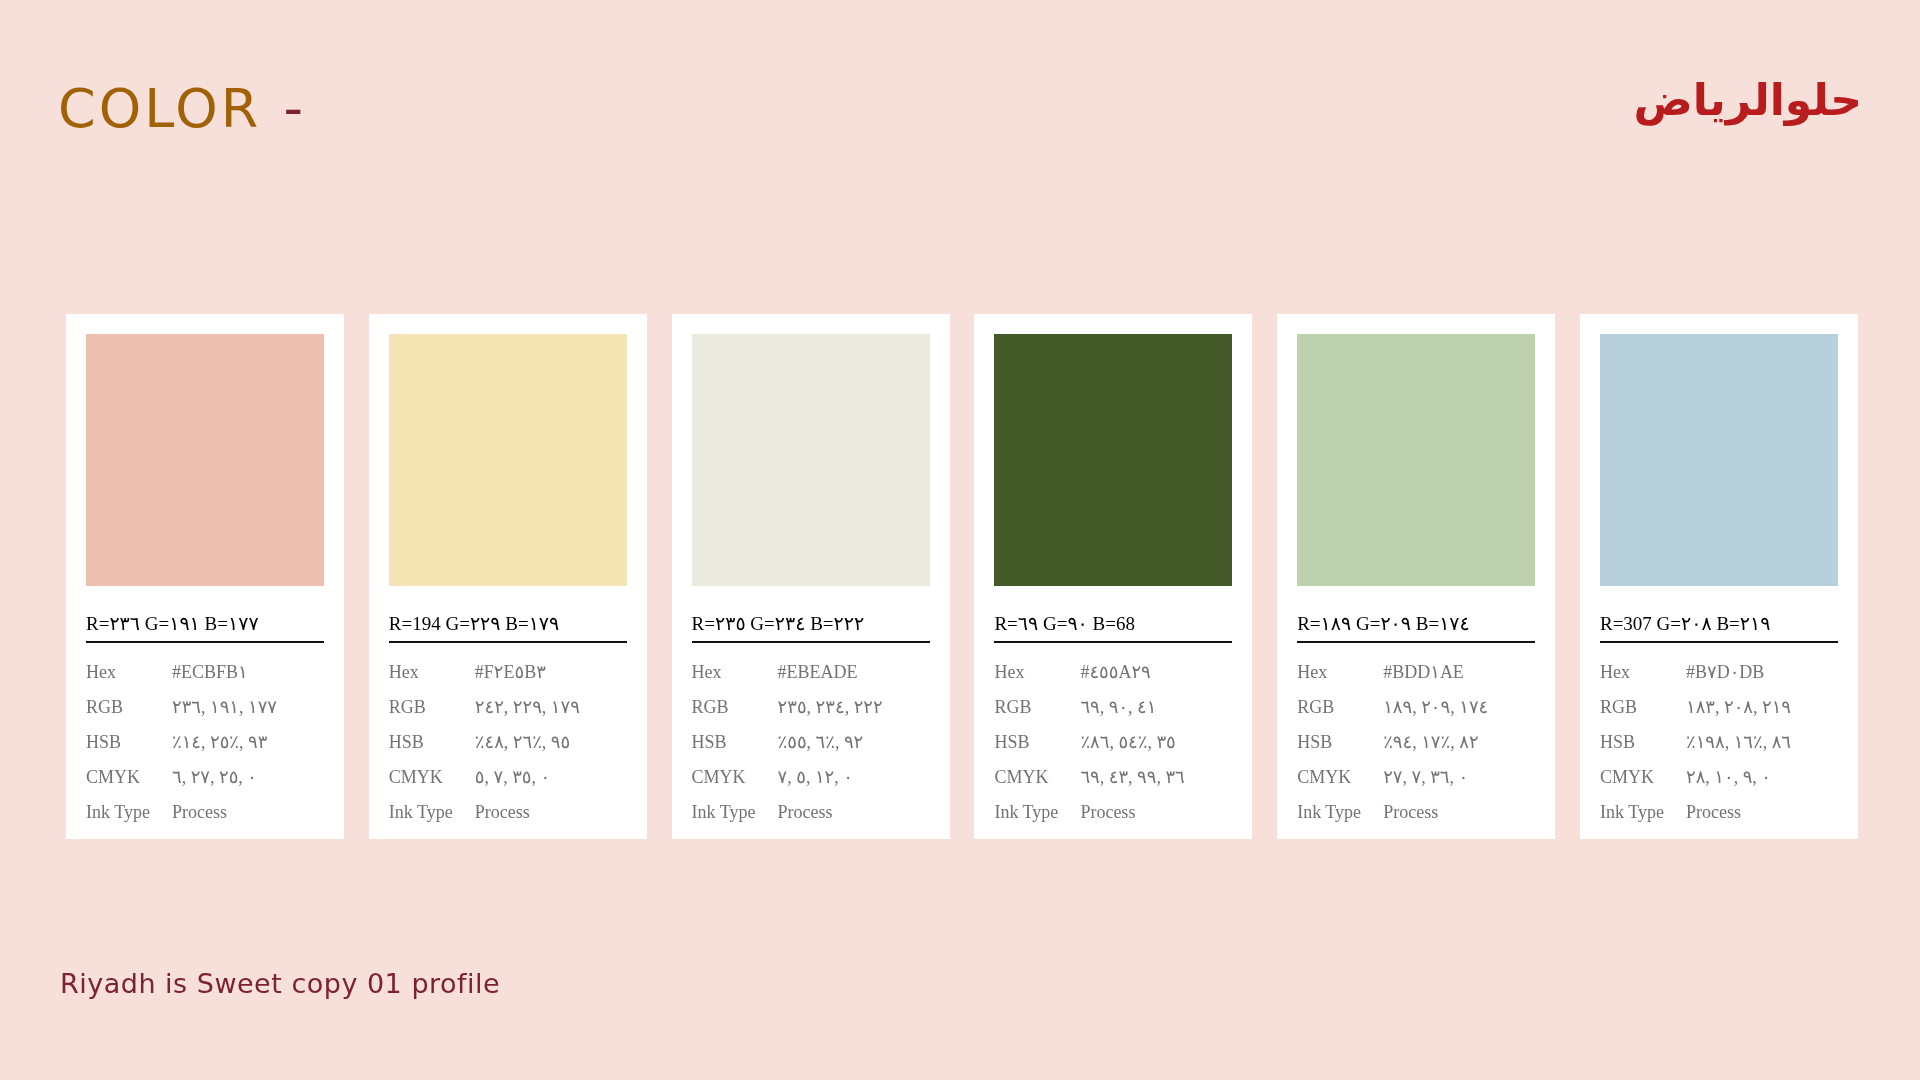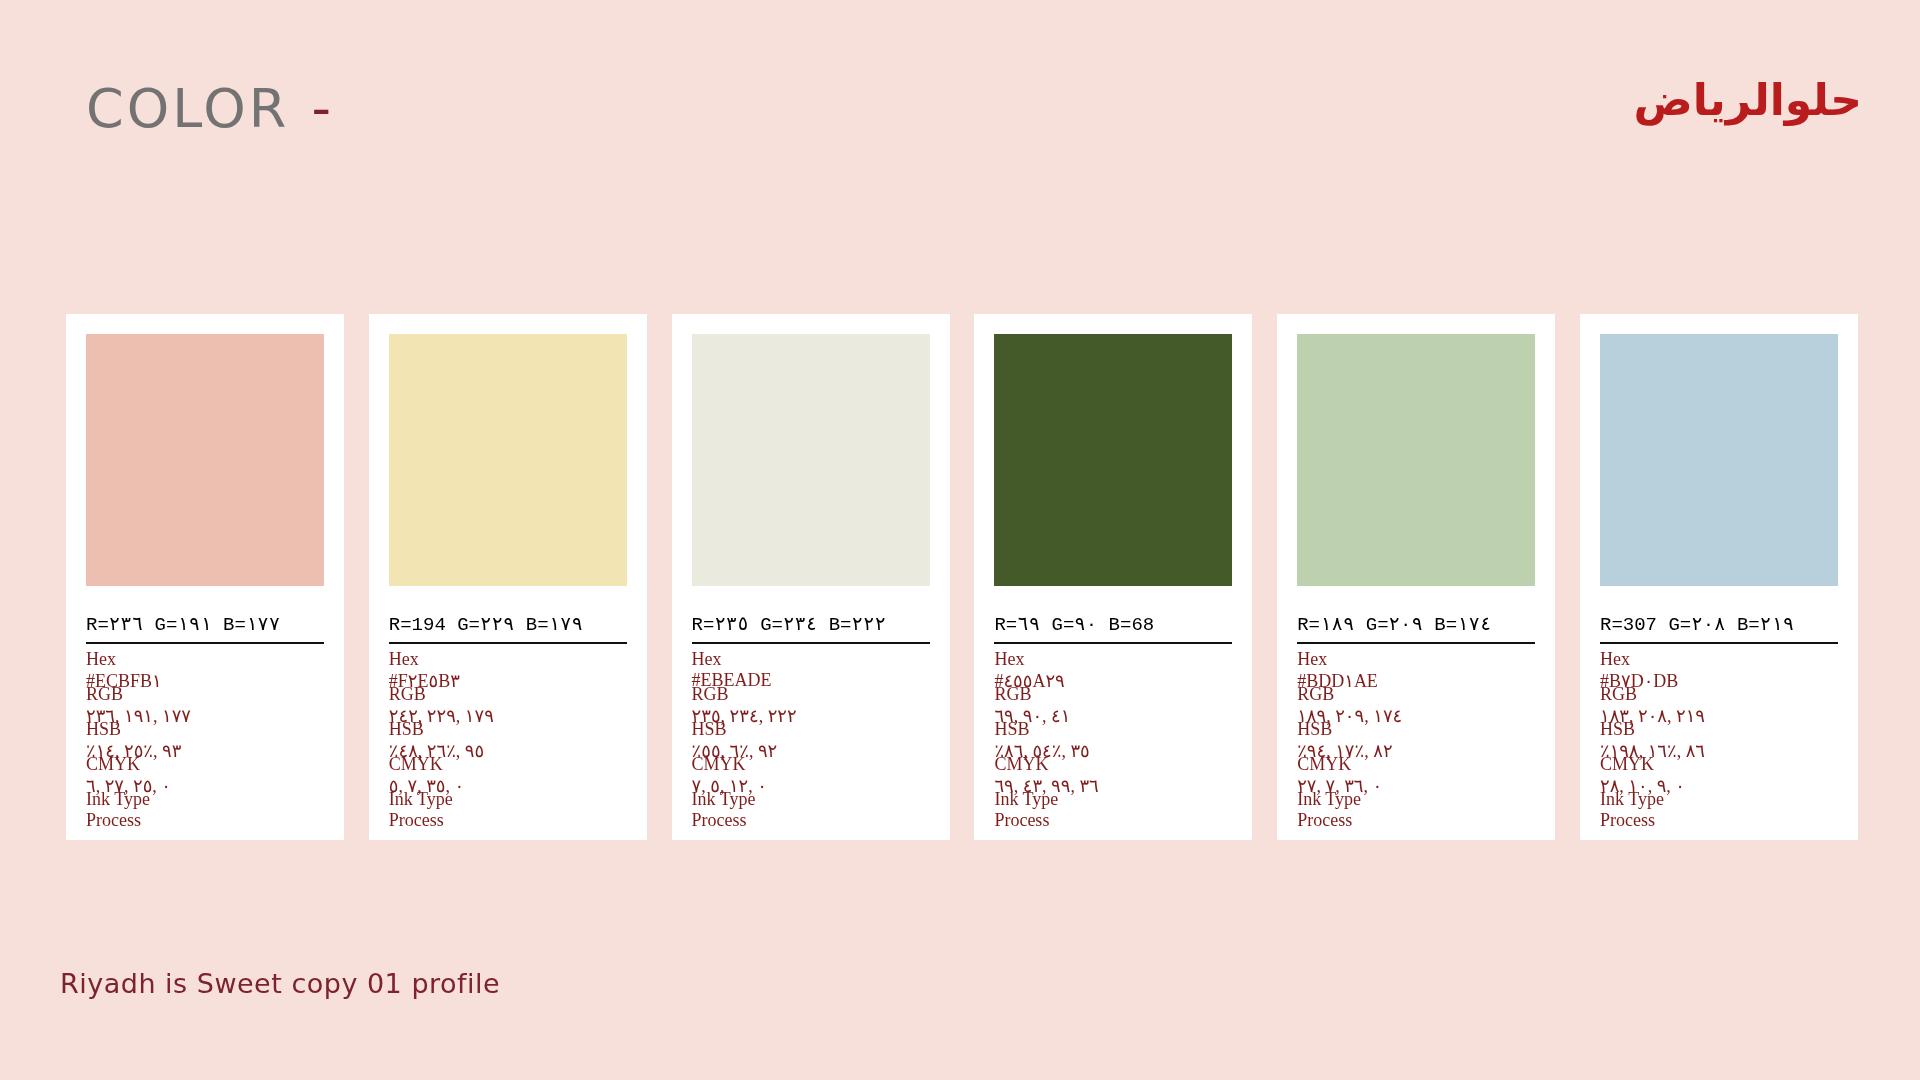--- a/index.html
+++ b/index.html
@@ -23,23 +23,22 @@
     top: 82px;
     display: flex;
     align-items: baseline;
   }
 
   .title-main {
     font-family: "DejaVu Sans", sans-serif;
     font-size: 54px;
     font-weight: 400;
     letter-spacing: 3px;
-    color: #737373;
+    color: #a16207;
     line-height: 1;
-    margin-left: 28px;
   }
 
   .title-dash {
     font-family: "DejaVu Sans", sans-serif;
     font-size: 54px;
     font-weight: 400;
     color: #7d2230;
     line-height: 1;
     margin-left: 22px;
   }
@@ -90,40 +89,39 @@
   .swatch {
     width: 100%;
     height: 252px;
     flex: none;
   }
 
   .spec-head {
     margin-top: 26px;
     padding-bottom: 6px;
     border-bottom: 2.5px solid #111111;
-    font-family: Liberation Mono, monospace;
+    font-family: Liberation Serif, serif;
     font-size: 19px;
     color: #000000;
     white-space: nowrap;
     direction: ltr;
     unicode-bidi: plaintext;
   }
 
   .spec-rows {
     margin-top: 5px;
   }
 
   .spec-row {
     display: flex;
-    align-items: flex-start;
+    align-items: flex-end;
     height: 35px;
     font-family: "Liberation Serif", serif;
     font-size: 18px;
-    color: #7f1d1d;
-    flex-direction: column;
+    color: #737373;
   }
 
   .spec-label {
     width: 86px;
     flex: none;
     white-space: nowrap;
   }
 
   .spec-value {
     flex: 1;

